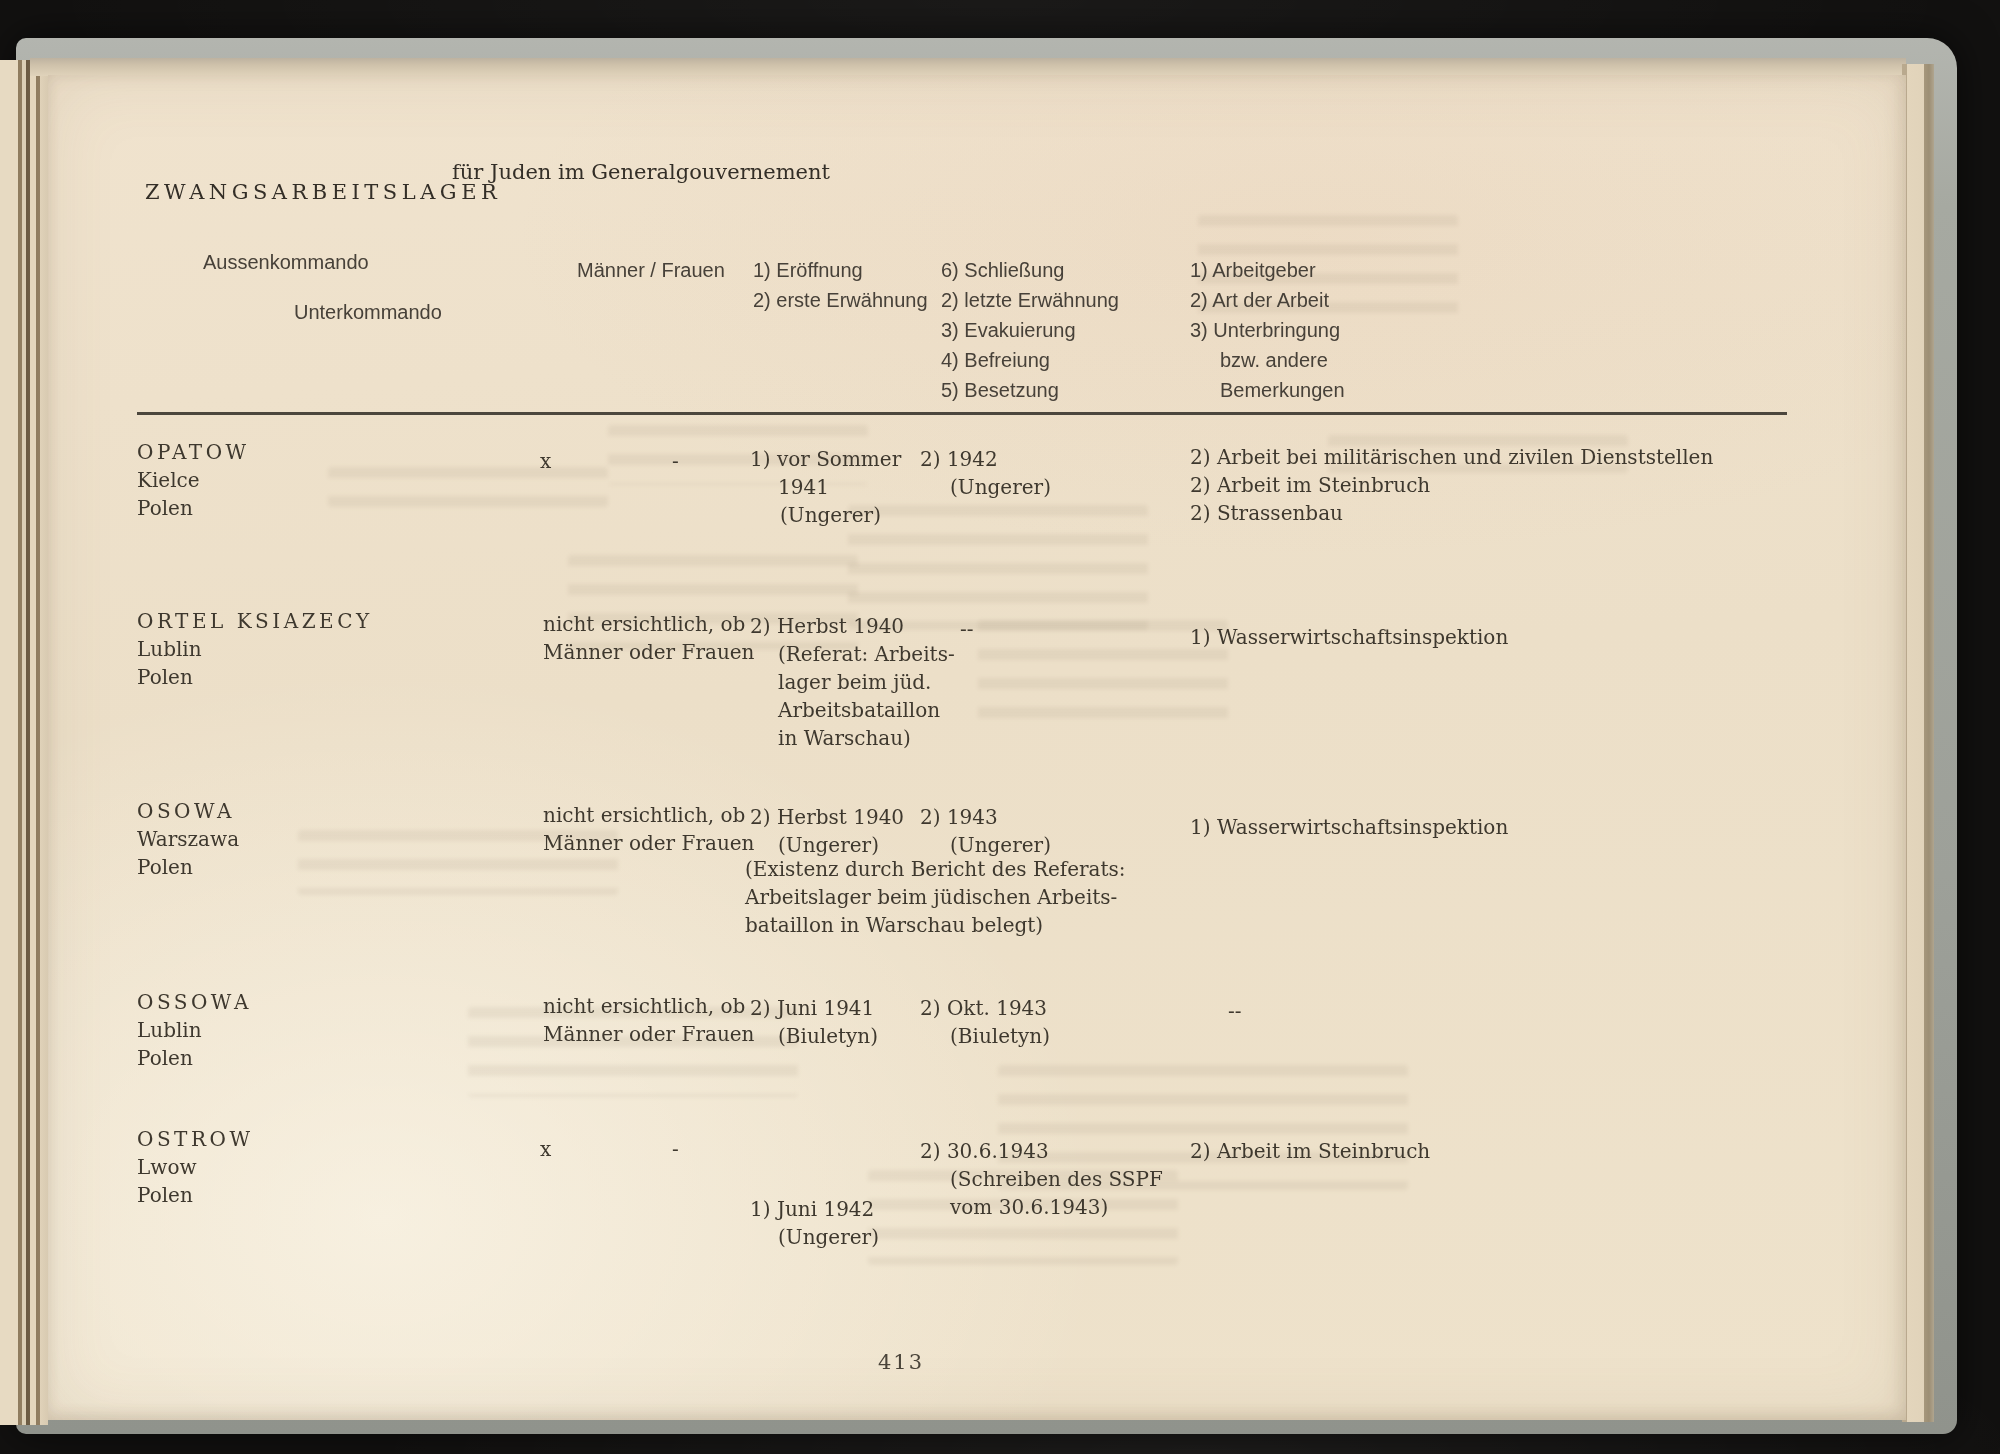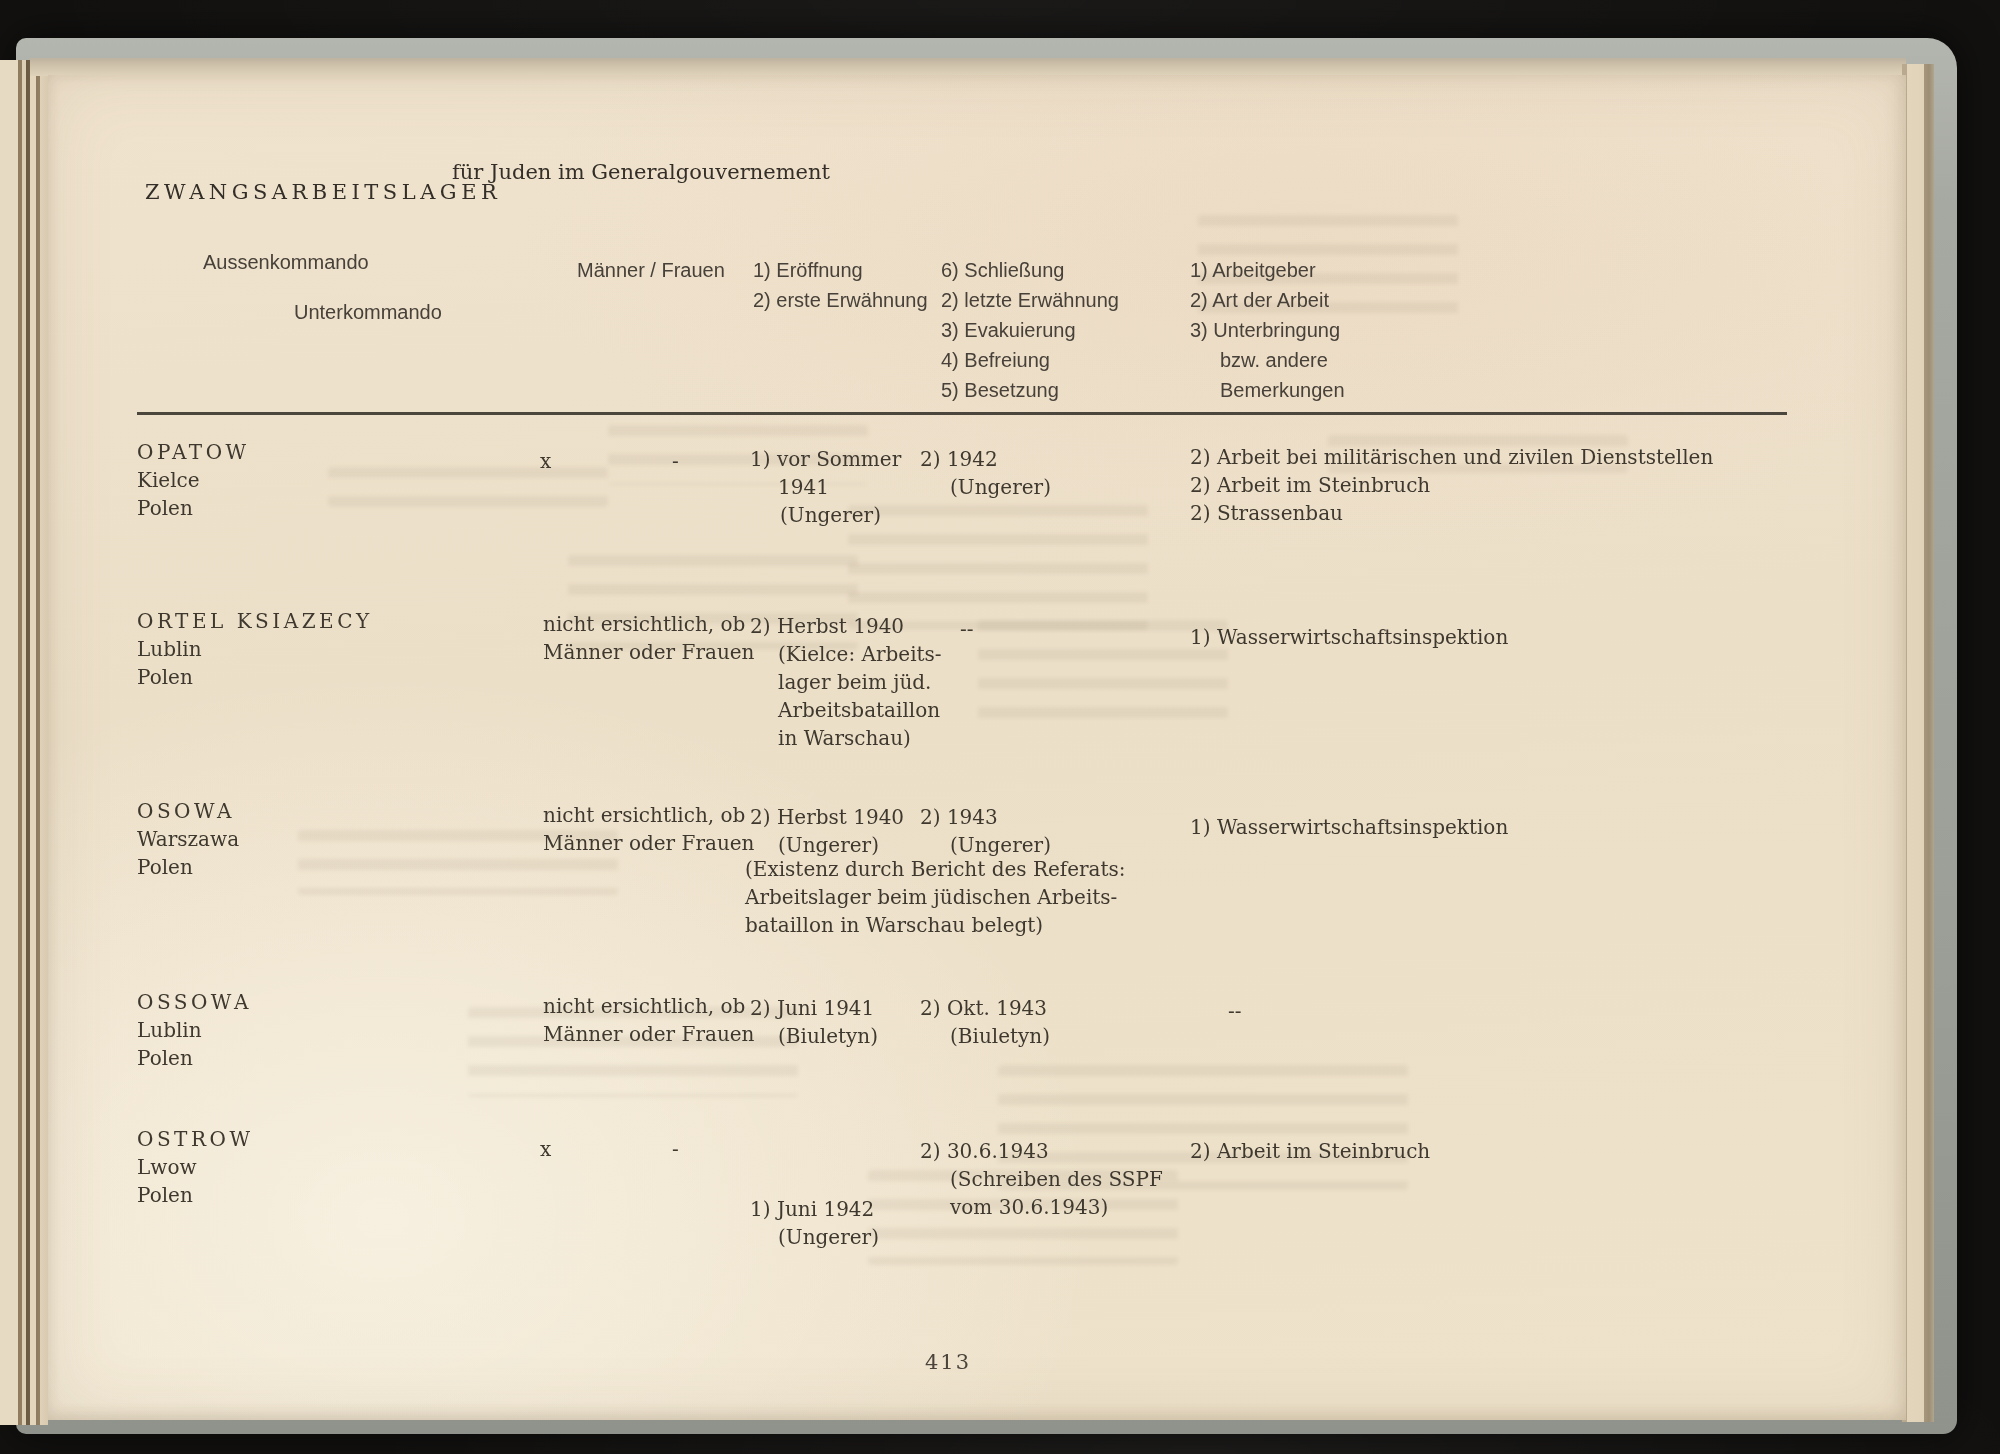--- a/index.html
+++ b/index.html
@@ -36,21 +36,21 @@
     background:repeating-linear-gradient(180deg, rgba(148,132,108,0.26) 0px, rgba(148,132,108,0.26) 11px, transparent 11px, transparent 29px);}
   .cell{position:absolute;font:20px "DejaVu Serif", serif;line-height:28px;white-space:nowrap;color:#3e382e;}
   .cell .ind{padding-left:28px;}
   .cell .ind2{padding-left:30px;}
   .hcell{position:absolute;font:20px "Liberation Sans", sans-serif;line-height:30px;white-space:nowrap;color:#474139;}
   .hcell .ind{padding-left:30px;}
   .camp{letter-spacing:3.5px;}
   .title-main{position:absolute;left:97px;top:85px;font:21px "DejaVu Serif", serif;letter-spacing:4.5px;color:#332e27;margin-top:20px;}
   .title-sub{position:absolute;left:404px;top:85px;font:21px "DejaVu Serif", serif;color:#332e27;}
   .rule{position:absolute;left:89px;top:337px;width:1650px;height:3px;background:#2f2b24;opacity:.85;}
-  .pagenum{position:absolute;left:877px;top:1275px;font:21px "DejaVu Serif", serif;letter-spacing:2px;color:#4a443a;}
+  .pagenum{position:absolute;left:830px;top:1275px;font:21px "DejaVu Serif", serif;letter-spacing:2px;color:#4a443a;}
   .row{display:contents;}
 </style>
 </head>
 <body>
 
 <div class="stage">
   <div class="cover"></div>
   <div class="edge-left"></div>
   <div class="edge-top"></div>
   <div class="edge-right"></div>
@@ -130,21 +130,21 @@
         <div class="camp">ORTEL KSIAZECY</div>
         <div>Lublin</div>
         <div>Polen</div>
       </div>
       <div class="cell" style="left:495px;top:535px">
         <div>nicht ersichtlich, ob</div>
         <div>Männer oder Frauen</div>
       </div>
       <div class="cell" style="left:702px;top:537px">
         <div>2) Herbst 1940</div>
-        <div class="ind">(Kielce: Arbeits-</div>
+        <div class="ind">(Referat: Arbeits-</div>
         <div class="ind">lager beim jüd.</div>
         <div class="ind">Arbeitsbataillon</div>
         <div class="ind">in Warschau)</div>
       </div>
       <div class="cell" style="left:912px;top:540px">
         <div>--</div>
       </div>
       <div class="cell" style="left:1142px;top:548px">
         <div>1) Wasserwirtschaftsinspektion</div>
       </div>

